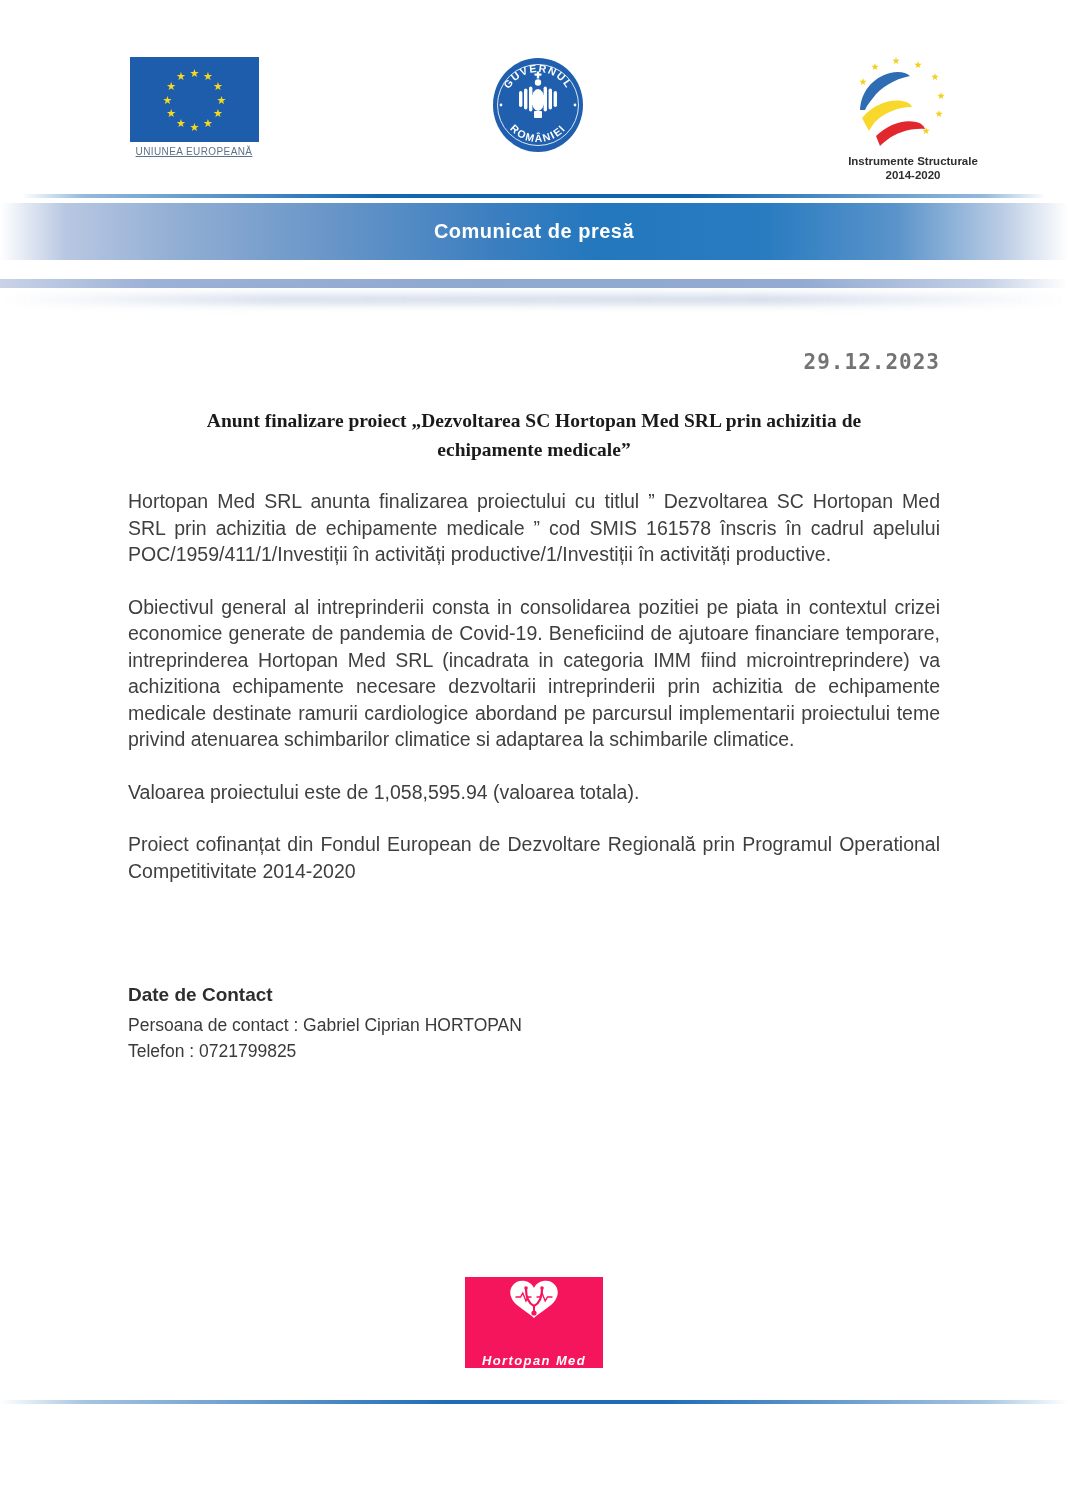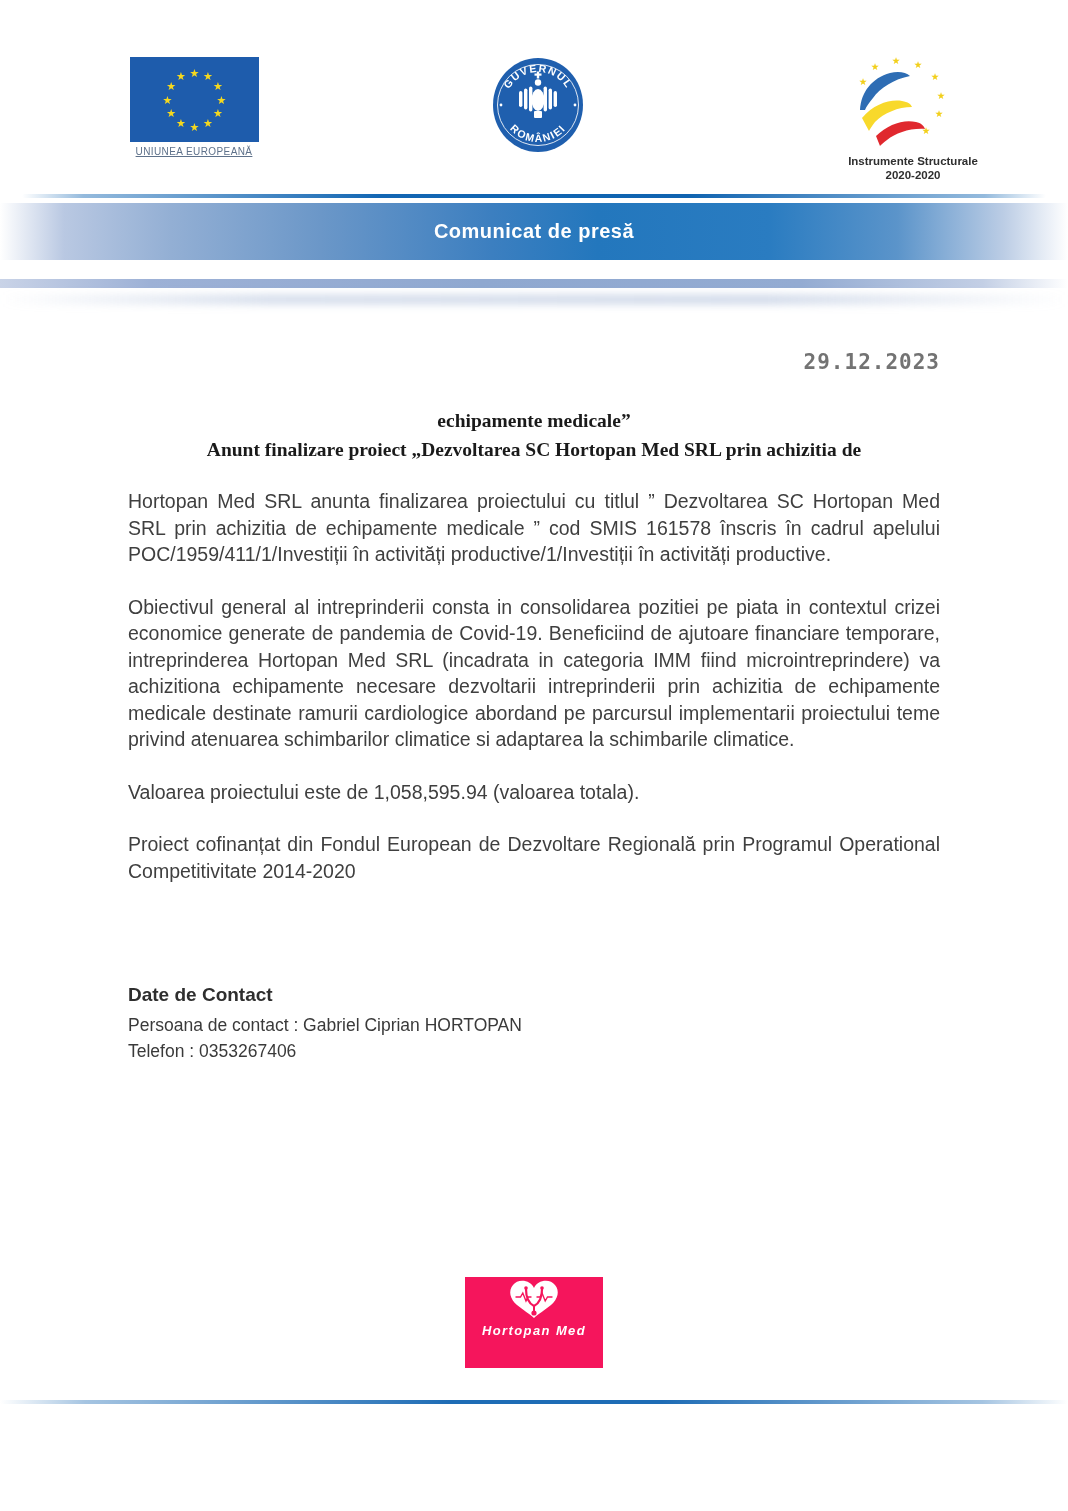--- a/index.html
+++ b/index.html
@@ -55,21 +55,21 @@
     position:absolute;left:128px;top:488px;width:812px;
     font-size:19.5px;line-height:26.5px;color:#3f3f3f;
   }
   .body-text p{margin:0 0 26px 0;text-align:justify;}
   .contact{margin-top:98px;}
   .contact-heading{font-size:19px;font-weight:bold;color:#2e2e2e;margin-bottom:3px;}
   .contact-line{font-size:17.5px;line-height:26px;color:#3a3a3a;}
   
   .brand-card{
     position:absolute;left:465px;top:1277px;width:138px;height:91px;
-    background:#f5155c;display:flex;flex-direction:column;align-items:center;justify-content:flex-start;
+    background:#f5155c;display:flex;flex-direction:column;align-items:center;justify-content:space-between;
   }
   .brand-name{
     margin-top:2px;
     font-size:13px;font-weight:bold;font-style:italic;color:#ffffff;letter-spacing:1.4px;
     white-space:nowrap;
   }
   .page-bottom-line{
     position:absolute;left:0;right:0;top:1400px;height:4px;
     background:linear-gradient(to right,rgba(30,108,181,0) 0%,rgba(30,108,181,.4) 8%,#1e6cb5 42%,#1e6cb5 62%,rgba(30,108,181,.4) 92%,rgba(30,108,181,0) 100%);
   }
@@ -143,48 +143,48 @@
         <text x="93" y="53">★</text>
         <text x="91" y="71">★</text>
         <text x="78" y="88">★</text>
       </g>
       <path d="M12,64 C13,46 24,32 42,27 C50,25 58,26 62,30 C46,33 32,42 25,52 C21,57 18,61 17,64 Z" fill="#2e6db4"></path>
       <path d="M14,72 C26,58 42,53 54,55 C60,56 63,58 64,61 C50,61 36,67 27,76 C24,80 22,83 21,85 Z" fill="#f8d92b"></path>
       <path d="M28,90 C40,78 56,73 68,76 C73,77 76,80 77,83 C62,82 48,87 39,94 C35,97 33,99 32,100 Z" fill="#e0282e"></path>
     </svg>
     <div class="structural-text">
       <div>Instrumente Structurale</div>
-      <div>2020-2020</div>
+      <div>2014-2020</div>
     </div>
   </div>
 
   <div class="banner-line-top"></div>
   <div class="banner-band">
     <div class="banner-title">Comunicat de presă</div>
   </div>
   <div class="banner-line-bottom"></div>
   <div class="banner-shadow"></div>
 
   <div class="date-line">29.12.2023</div>
 
   <div class="doc-title">
+    <div>Anunt finalizare proiect „Dezvoltarea SC Hortopan Med SRL prin achizitia de</div>
     <div>echipamente medicale”</div>
-    <div>Anunt finalizare proiect „Dezvoltarea SC Hortopan Med SRL prin achizitia de</div>
   </div>
 
   <div class="body-text">
     <p>Hortopan Med SRL  anunta finalizarea proiectului cu titlul ” Dezvoltarea SC Hortopan Med SRL prin achizitia de echipamente medicale ” cod SMIS 161578 înscris în cadrul apelului POC/1959/411/1/Investiții în activități productive/1/Investiții în activități productive.</p>
     <p>Obiectivul general al intreprinderii consta in consolidarea pozitiei pe piata in contextul crizei economice generate de pandemia de Covid-19. Beneficiind de ajutoare financiare temporare, intreprinderea Hortopan Med SRL (incadrata in categoria IMM fiind microintreprindere) va achizitiona echipamente necesare dezvoltarii intreprinderii prin achizitia de echipamente medicale destinate ramurii cardiologice abordand pe parcursul implementarii proiectului teme privind atenuarea schimbarilor climatice si adaptarea la schimbarile climatice.</p>
     <p>Valoarea proiectului este de 1,058,595.94 (valoarea totala).</p>
     <p>Proiect cofinanțat din Fondul European de Dezvoltare Regională prin Programul Operational Competitivitate 2014-2020</p>
 
     <div class="contact">
       <div class="contact-heading">Date de Contact</div>
       <div class="contact-line">Persoana de contact : Gabriel Ciprian HORTOPAN</div>
-      <div class="contact-line">Telefon : 0353267406</div>
+      <div class="contact-line">Telefon : 0721799825</div>
     </div>
   </div>
 
   <div class="brand-card">
     <svg width="60" height="44" viewBox="0 0 60 44">
       <path d="M30,11 C27,3 14,1 9,8 C4,14 6,22 13,28 C19,33 26,37 30,41 C34,37 41,33 47,28 C54,22 56,14 51,8 C46,1 33,3 30,11 Z" fill="#ffffff"></path>
       <g stroke="#f5155c" fill="none" stroke-linecap="round">
         <path d="M22,12 C22,20 24,26 30,29" stroke-width="2.2"></path>
         <path d="M38,12 C38,20 36,26 30,29" stroke-width="2.2"></path>
         <path d="M30,29 L30,33.5" stroke-width="2"></path>

